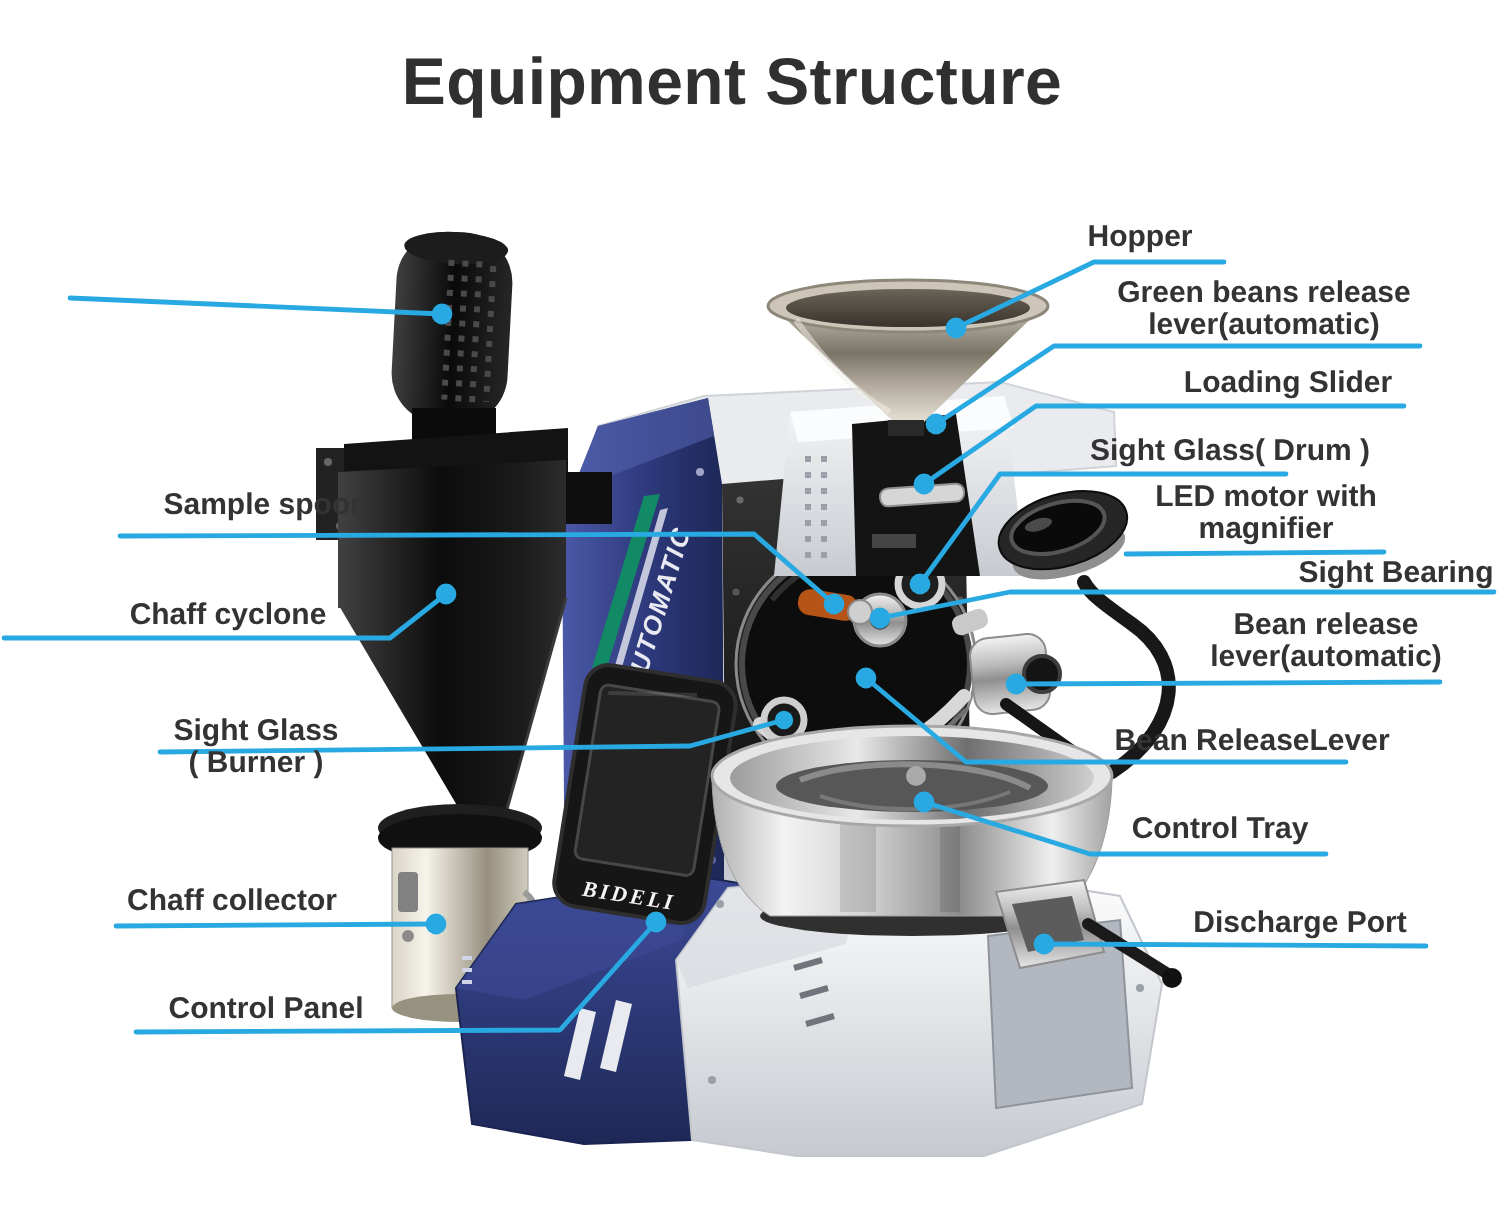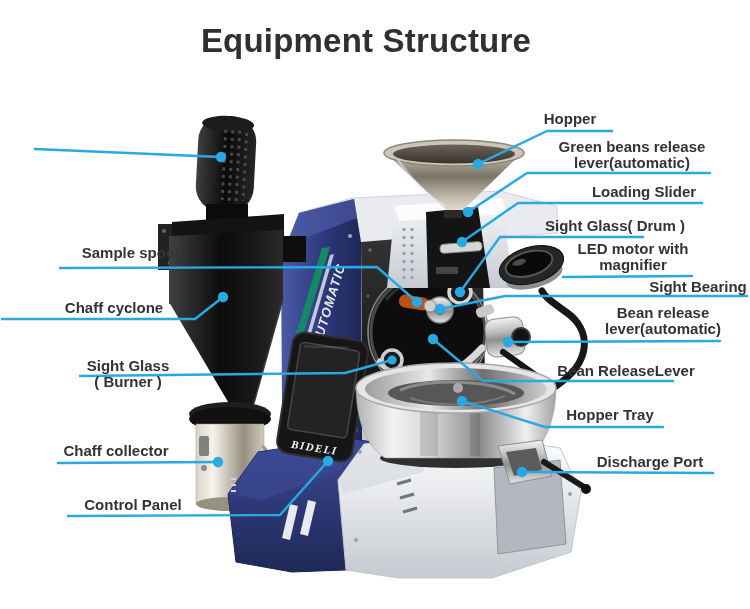--- a/index.html
+++ b/index.html
@@ -330,16 +330,16 @@
   <div class="lbl" style="left:552px;top:139px;width:160px;">Green beans release
 lever(automatic)</div>
   <div class="lbl" style="left:584px;top:184px;width:120px;">Loading Slider</div>
   <div class="lbl" style="left:500px;top:218px;width:150px;margin-left:40px;">Sight Glass( Drum )</div>
   <div class="lbl" style="left:577px;top:241px;width:112px;">LED motor with
 magnifier</div>
   <div class="lbl" style="left:648px;top:279px;width:100px;">Sight Bearing</div>
   <div class="lbl" style="left:601px;top:305px;width:124px;">Bean release
 lever(automatic)</div>
   <div class="lbl" style="left:536px;top:363px;width:140px;margin-left:20px;">Bean ReleaseLever</div>
-  <div class="lbl" style="left:558px;top:407px;width:104px;">Hopper Tray</div>
+  <div class="lbl" style="left:558px;top:407px;width:104px;">Control Tray</div>
   <div class="lbl" style="left:590px;top:454px;width:120px;">Discharge Port</div>
 
 </div>
 
 </body></html>

